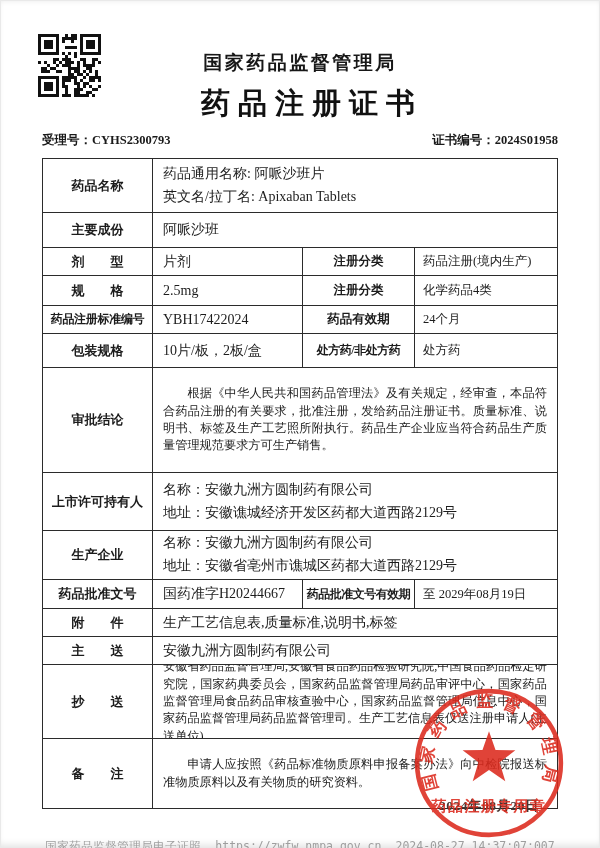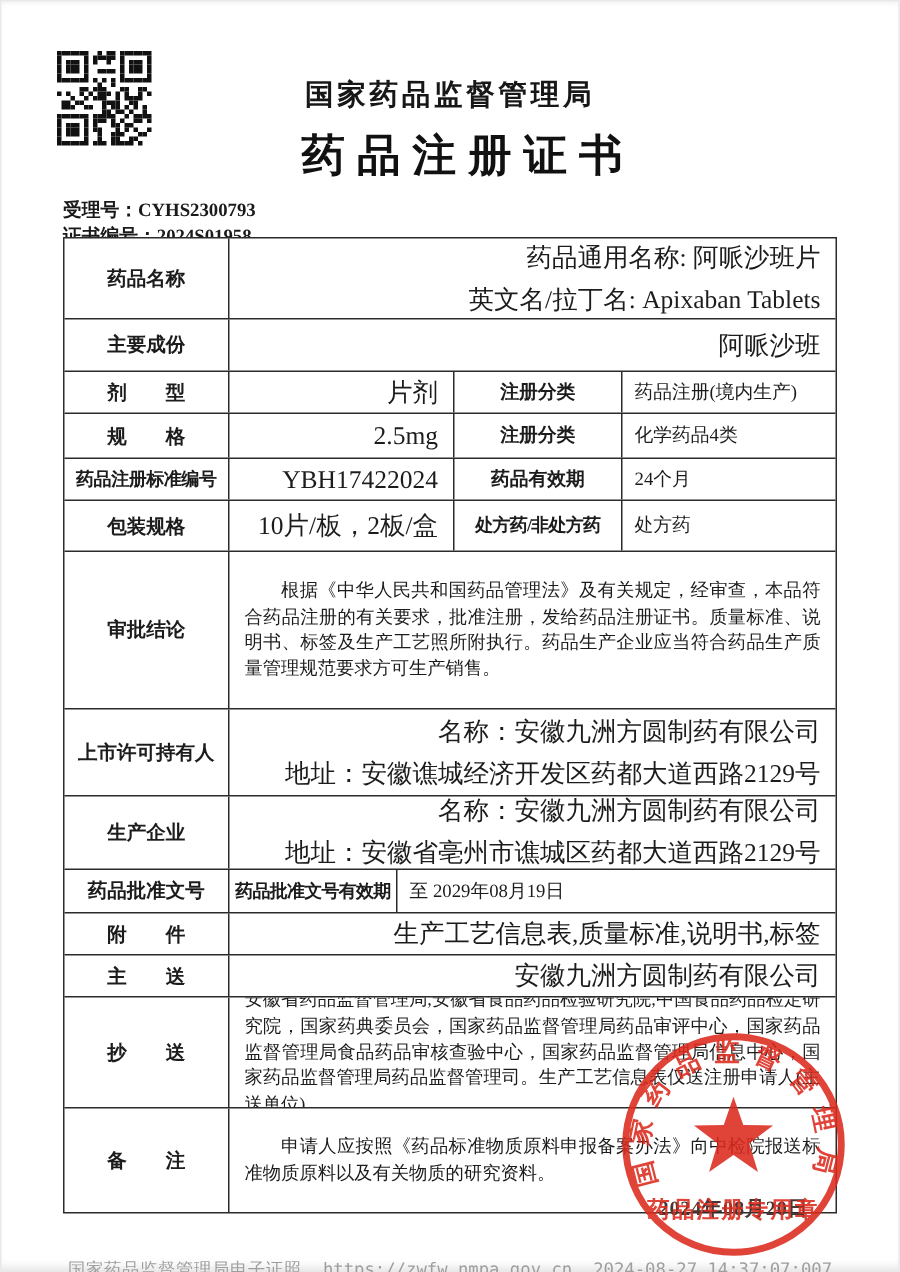--- a/index.html
+++ b/index.html
@@ -14,36 +14,36 @@
     position:absolute;left:0;right:0;top:50px;text-align:center;
     font-family:"Liberation Sans","DejaVu Sans",sans-serif;
     font-size:19px;font-weight:bold;letter-spacing:2.5px;color:#171717;
   }
   .cert-title{
     position:absolute;left:16px;right:0;top:84px;text-align:center;
     font-size:29px;font-weight:bold;letter-spacing:8px;text-indent:8px;color:#111;
   }
   .ref-line{
     position:absolute;left:42px;right:42px;top:132px;display:flex;justify-content:space-between;
-    font-size:12.5px;font-weight:bold;color:#1a1a1a;flex-direction:column;
+    font-size:12.5px;font-weight:bold;color:#1a1a1a;
   }
   
   .tbl{
     position:absolute;left:42px;top:158px;width:516px;box-sizing:border-box;
     border:1.6px solid #2b2b2b;background:#fff;
   }
   .row{display:flex;box-sizing:border-box;border-bottom:1.4px solid #2b2b2b;}
   .row:last-child{border-bottom:none;}
   .cell{box-sizing:border-box;display:flex;flex-direction:column;justify-content:center;overflow:hidden;}
   .lbl{
     width:110px;flex:0 0 110px;border-right:1.4px solid #2b2b2b;
     align-items:center;text-align:left;font-weight:bold;font-size:13px;padding:2px 3px;
   }
   .lbl.small{font-size:12px;letter-spacing:-0.3px;}
-  .val{flex:1 1 auto;padding:3px 10px;font-size:17px;text-align:right;}
+  .val{flex:1 1 auto;padding:3px 10px;font-size:14px;text-align:left;}
   .val .line{line-height:1.62;}
   .c2{width:150px;flex:0 0 150px;border-right:1.4px solid #2b2b2b;}
   .c3{width:112px;flex:0 0 112px;border-right:1.4px solid #2b2b2b;align-items:center;text-align:center;font-weight:bold;font-size:12.5px;padding:2px 3px;}
   .c3.small{font-size:12px;letter-spacing:-0.5px;}
   .c4{flex:1 1 auto;padding:3px 8px;font-size:12.5px;}
   .para{font-size:12.2px;line-height:1.42;text-align:justify;padding:6px 10px;}
   .indent{text-indent:2em;}
   
   .seal{position:absolute;left:412px;top:686px;width:154px;height:154px;opacity:.88;z-index:3;}
   .seal-date{
@@ -361,20 +361,21 @@
     <div class="row" style="height:49px">
       <div class="cell lbl">生产企业</div>
       <div class="cell val">
         <div class="line">名称：安徽九洲方圆制药有限公司</div>
         <div class="line">地址：安徽省亳州市谯城区药都大道西路2129号</div>
       </div>
     </div>
 
     <div class="row" style="height:29px">
       <div class="cell lbl">药品批准文号</div>
+      <div class="cell val c2">国药准字H20244667</div>
       <div class="cell c3 small">药品批准文号有效期</div>
       <div class="cell c4">至 2029年08月19日</div>
     </div>
 
     <div class="row" style="height:28px">
       <div class="cell lbl">附　　件</div>
       <div class="cell val">生产工艺信息表,质量标准,说明书,标签</div>
     </div>
 
     <div class="row" style="height:28px">

